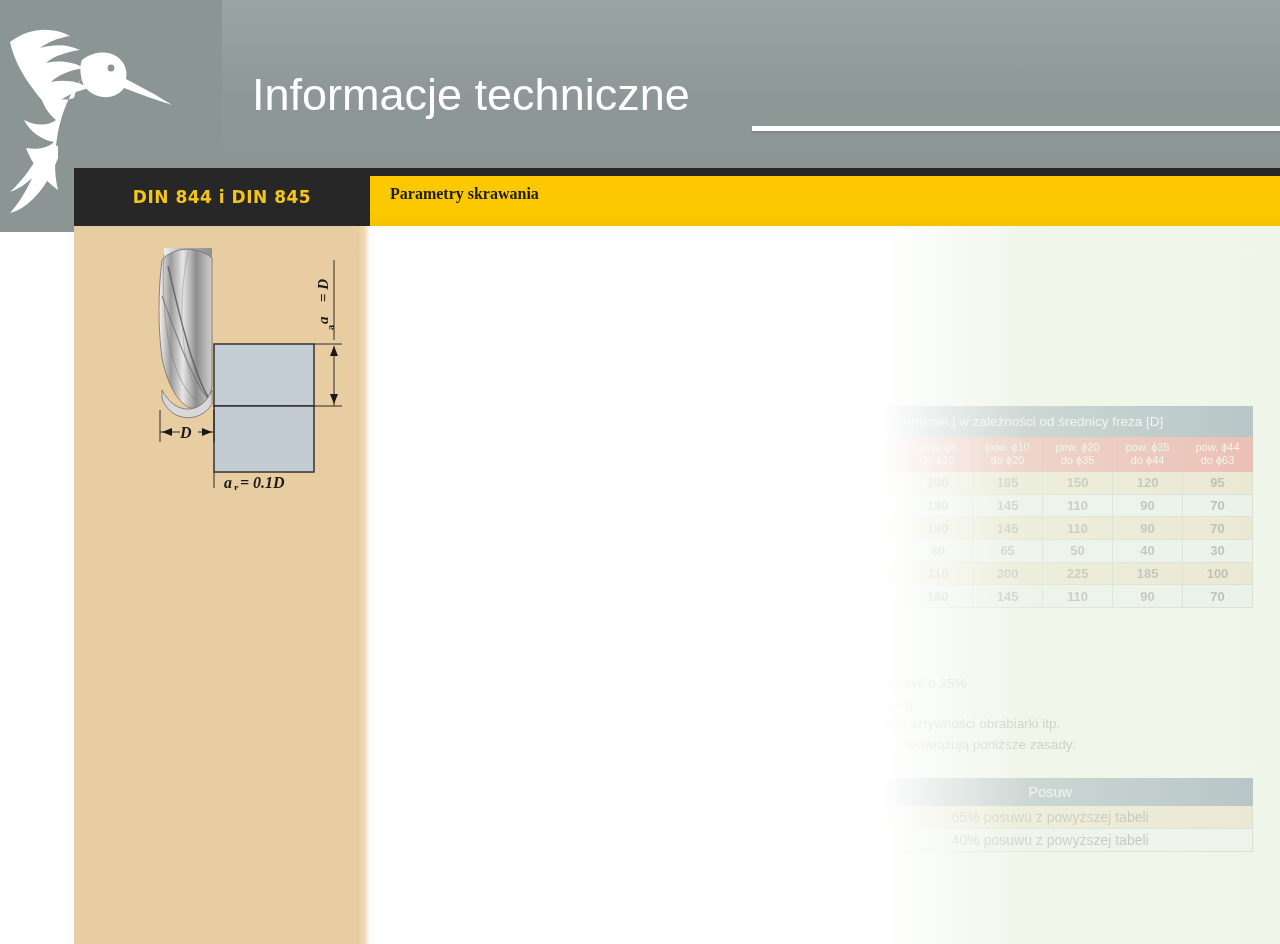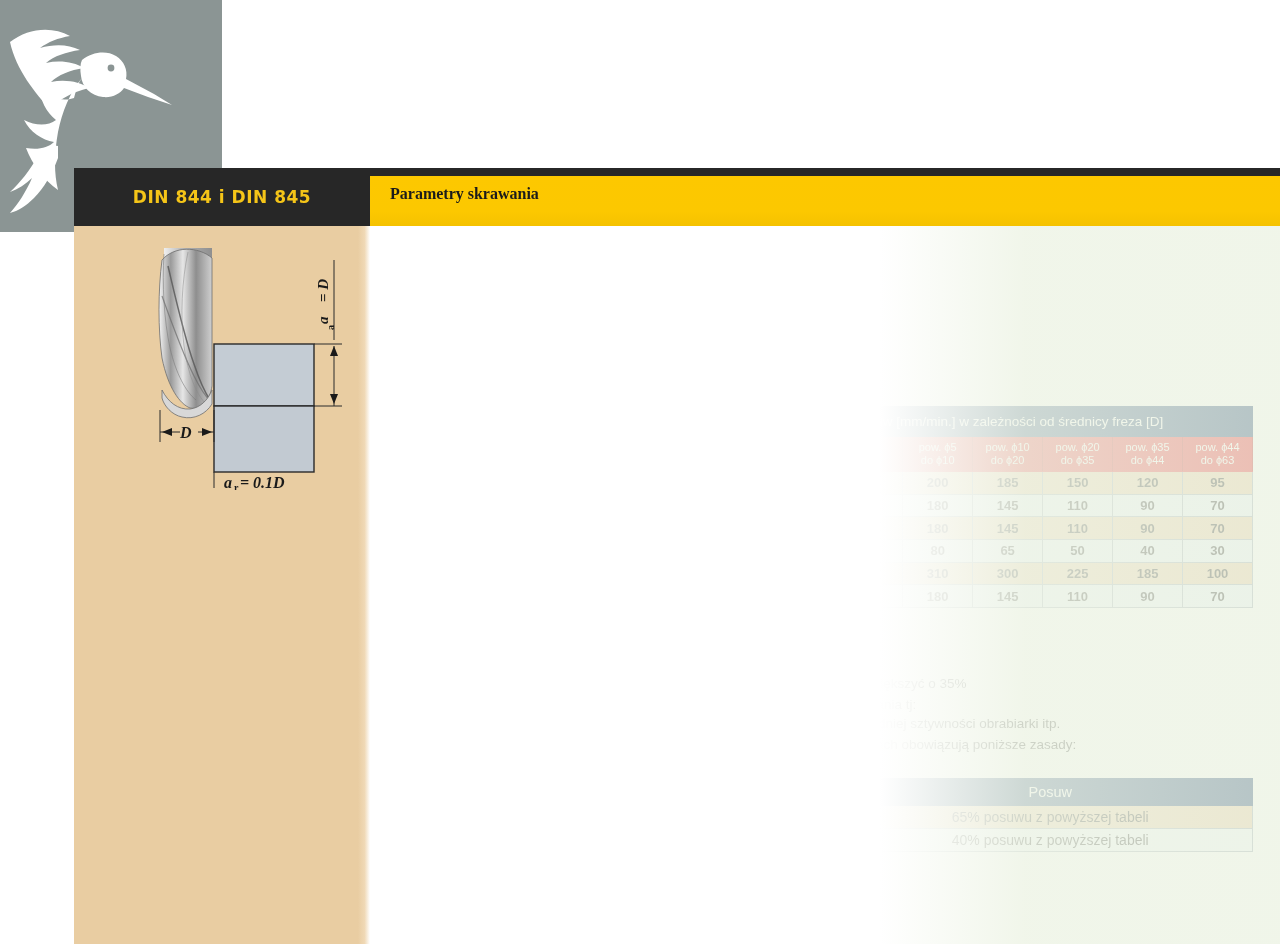--- a/index.html
+++ b/index.html
@@ -197,20 +197,24 @@
   .final-note {
     position: absolute; left: 12px; top: 655px;
     width: 890px;
   }
 </style>
 </head>
 <body>
 
 <div id="page">
 
+  <div class="banner">
+    <div class="banner-title">Informacje techniczne</div>
+    <div class="banner-rule"></div>
+  </div>
 
   <div class="logo-block">
     <svg width="230" height="224" viewBox="0 0 230 224">
       <g fill="#ffffff">
 
         <path d="M14,34 C32,20 56,18 74,28 C62,30 52,34 44,40 C58,36 72,36 84,42
                  C70,44 58,48 50,55 C64,52 78,54 88,60 C74,62 62,67 55,74
                  C70,71 84,74 93,80 C76,84 62,92 54,101 C40,86 20,62 14,34 Z"></path>
 
         <path d="M86,52 C96,44 110,42 120,48 C128,53 132,62 130,71

